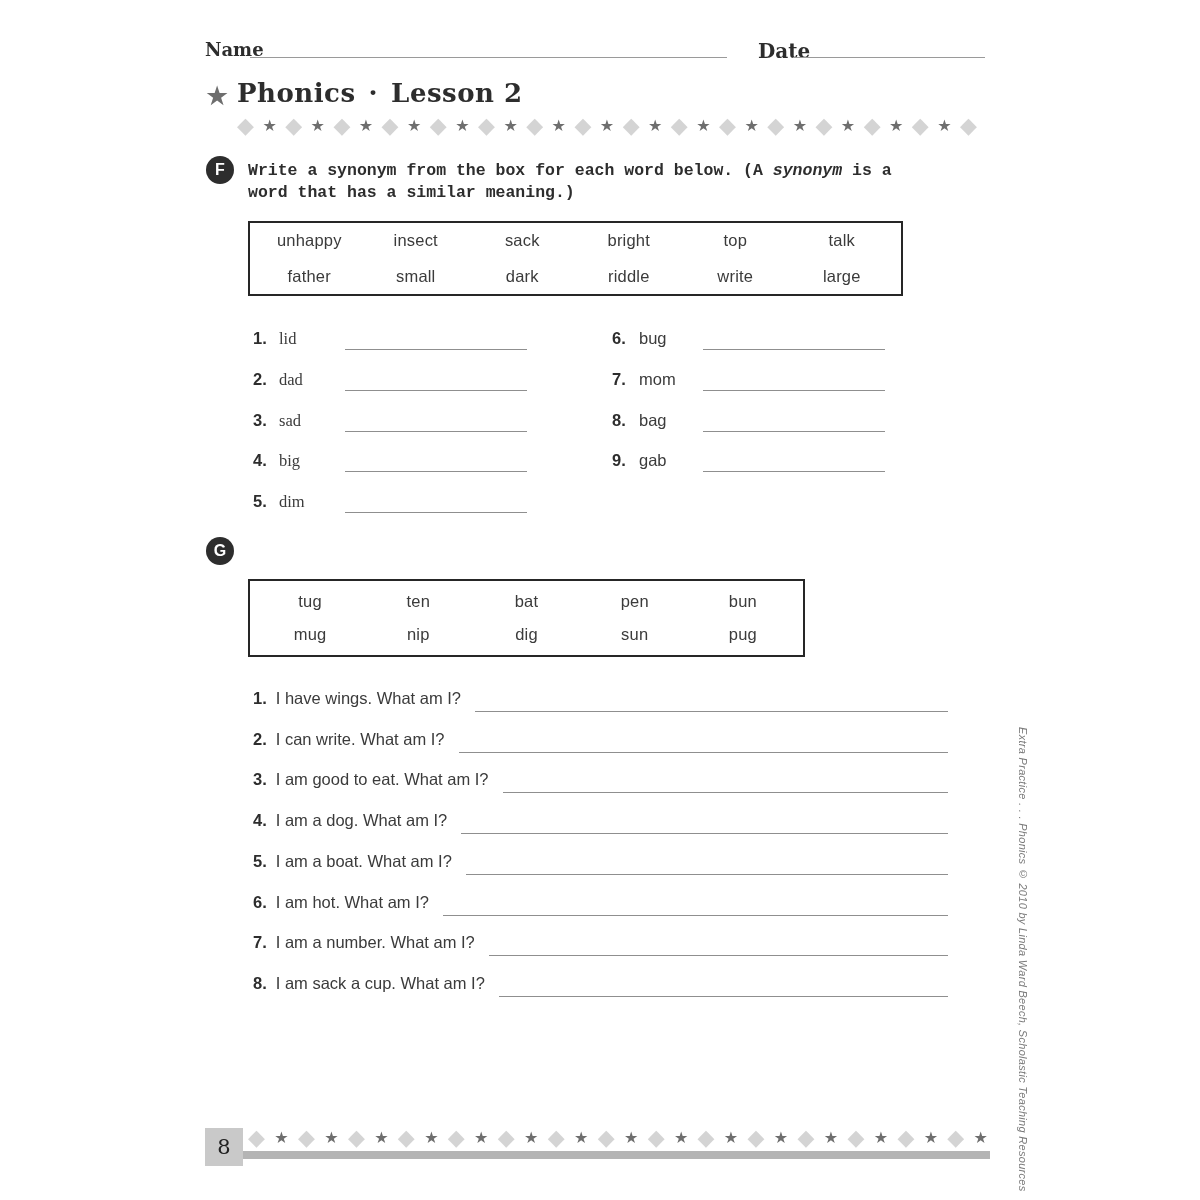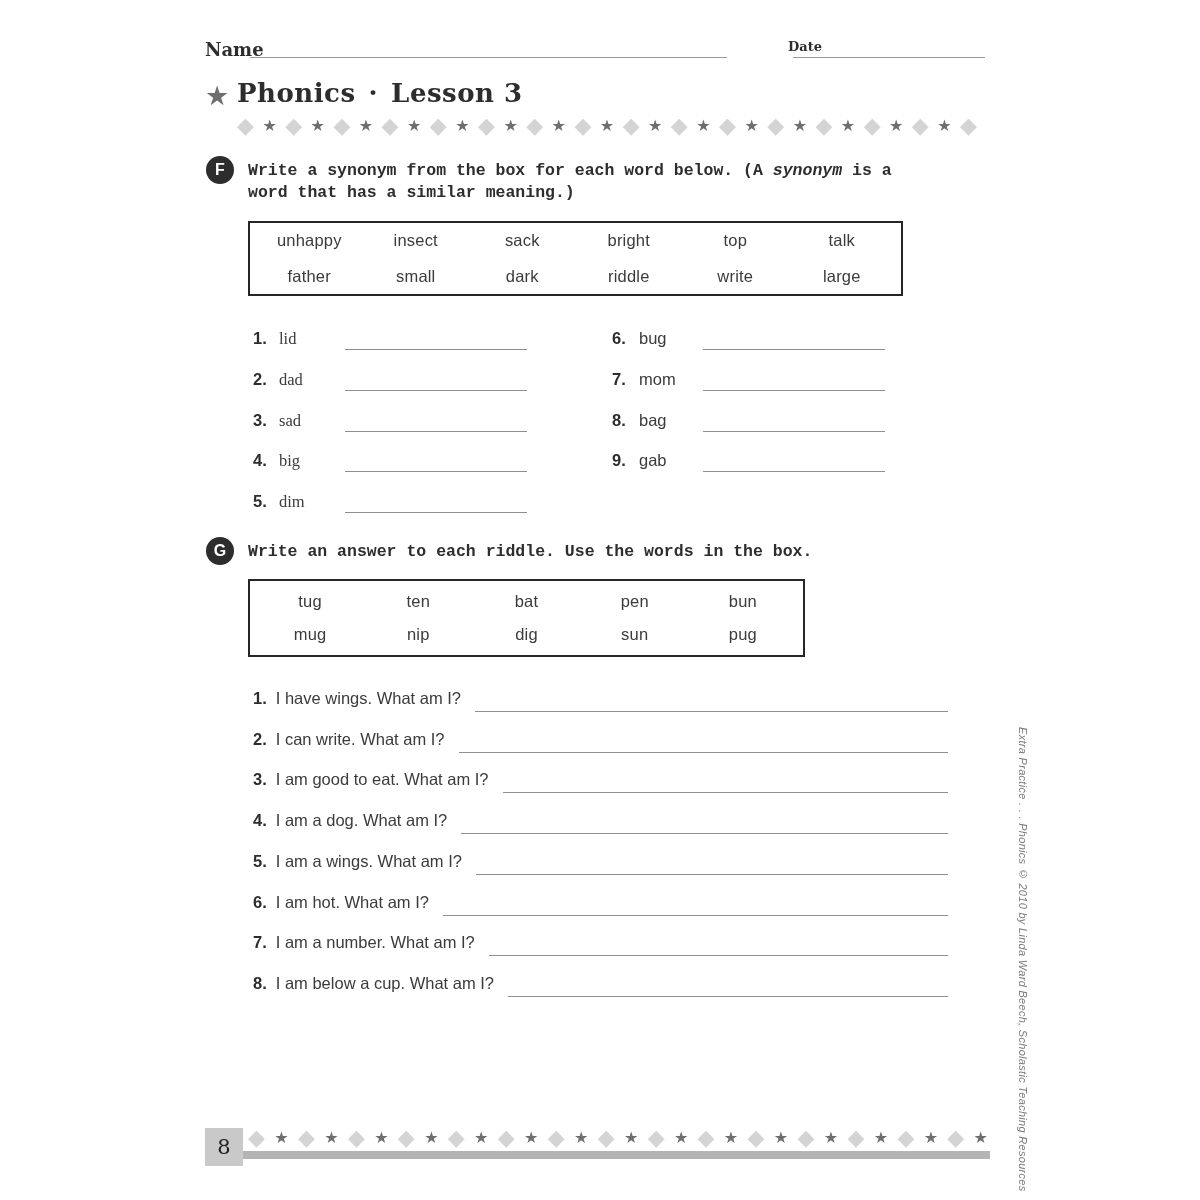--- a/index.html
+++ b/index.html
@@ -6,21 +6,21 @@
   html,body { background:#ffffff; }
   .sheet {
     position:relative; width:1200px; height:1200px; background:#ffffff;
     font-family:"Liberation Sans", sans-serif; overflow:hidden;
   }
   .slab { font-family:"DejaVu Serif", serif; font-weight:bold; color:#2d2d2d; }
 
   
   .name-label { position:absolute; left:205px; top:39px; font-size:18px; }
   .name-line  { position:absolute; left:250px; top:40px; width:477px; height:18px; border-bottom:1.5px solid #9a9a9a; }
-  .date-label { position:absolute; left:788px; top:39px; font-size:13px; }
+  .date-label { position:absolute; left:758px; top:39px; font-size:20px; }
   .date-line  { position:absolute; left:793px; top:40px; width:192px; height:18px; border-bottom:1.5px solid #9a9a9a; }
 
   
   .title-star { position:absolute; left:205px; top:83px; font-size:27px; color:#6e6e6e; line-height:1; }
   .title-row  { position:absolute; left:237px; top:78px; display:flex; align-items:baseline; gap:13px;
                 font-size:26px; letter-spacing:0.5px; }
 
   
   .decor-row { position:absolute; display:flex; justify-content:space-between; align-items:center; }
   #decor-title  { left:237px; top:114px; width:740px; height:24px; }
@@ -86,21 +86,21 @@
 
   <span class="slab name-label">Name</span>
   <span class="name-line"></span>
   <span class="slab date-label">Date</span>
   <span class="date-line"></span>
 
   <span class="title-star">★</span>
   <div class="title-row slab">
     <span>Phonics</span>
     <span>·</span>
-    <span>Lesson 3</span>
+    <span>Lesson 2</span>
   </div>
   <div class="decor-row" id="decor-title">
       <span class="decor-diamond">◆</span>
       <span class="decor-star">★</span>
       <span class="decor-diamond">◆</span>
       <span class="decor-star">★</span>
       <span class="decor-diamond">◆</span>
       <span class="decor-star">★</span>
       <span class="decor-diamond">◆</span>
       <span class="decor-star">★</span>
@@ -194,21 +194,20 @@
       <span class="f-blank"></span>
     </div>
     <div class="f-item" style="top:122px">
       <span class="f-num">9.</span>
       <span class="f-word">gab</span>
       <span class="f-blank"></span>
     </div>
   </div>
 
   <div class="badge" id="badge-g">G</div>
-  <div class="instruction slab" id="instr-g">Write an answer to each riddle. Use the words in the box.</div>
 
   <div class="word-box" id="word-box-g">
     <span>tug</span>
     <span>ten</span>
     <span>bat</span>
     <span>pen</span>
     <span>bun</span>
     <span>mug</span>
     <span>nip</span>
     <span>dig</span>
@@ -231,36 +230,36 @@
     <span class="r-text">I am good to eat. What am I?</span>
     <span class="r-blank"></span>
   </div>
   <div class="riddle" style="top:811px">
     <span class="r-num">4.</span>
     <span class="r-text">I am a dog. What am I?</span>
     <span class="r-blank"></span>
   </div>
   <div class="riddle" style="top:852px">
     <span class="r-num">5.</span>
-    <span class="r-text">I am a wings. What am I?</span>
+    <span class="r-text">I am a boat. What am I?</span>
     <span class="r-blank"></span>
   </div>
   <div class="riddle" style="top:893px">
     <span class="r-num">6.</span>
     <span class="r-text">I am hot. What am I?</span>
     <span class="r-blank"></span>
   </div>
   <div class="riddle" style="top:933px">
     <span class="r-num">7.</span>
     <span class="r-text">I am a number. What am I?</span>
     <span class="r-blank"></span>
   </div>
   <div class="riddle" style="top:974px">
     <span class="r-num">8.</span>
-    <span class="r-text">I am below a cup. What am I?</span>
+    <span class="r-text">I am sack a cup. What am I?</span>
     <span class="r-blank"></span>
   </div>
 
   <div class="credit">Extra Practice . . . Phonics © 2010 by Linda Ward Beech, Scholastic Teaching Resources</div>
 
   <div class="page-box">8</div>
   <div class="footer-bar"></div>
   <div class="decor-row" id="decor-footer">
       <span class="decor-diamond">◆</span>
       <span class="decor-star">★</span>

